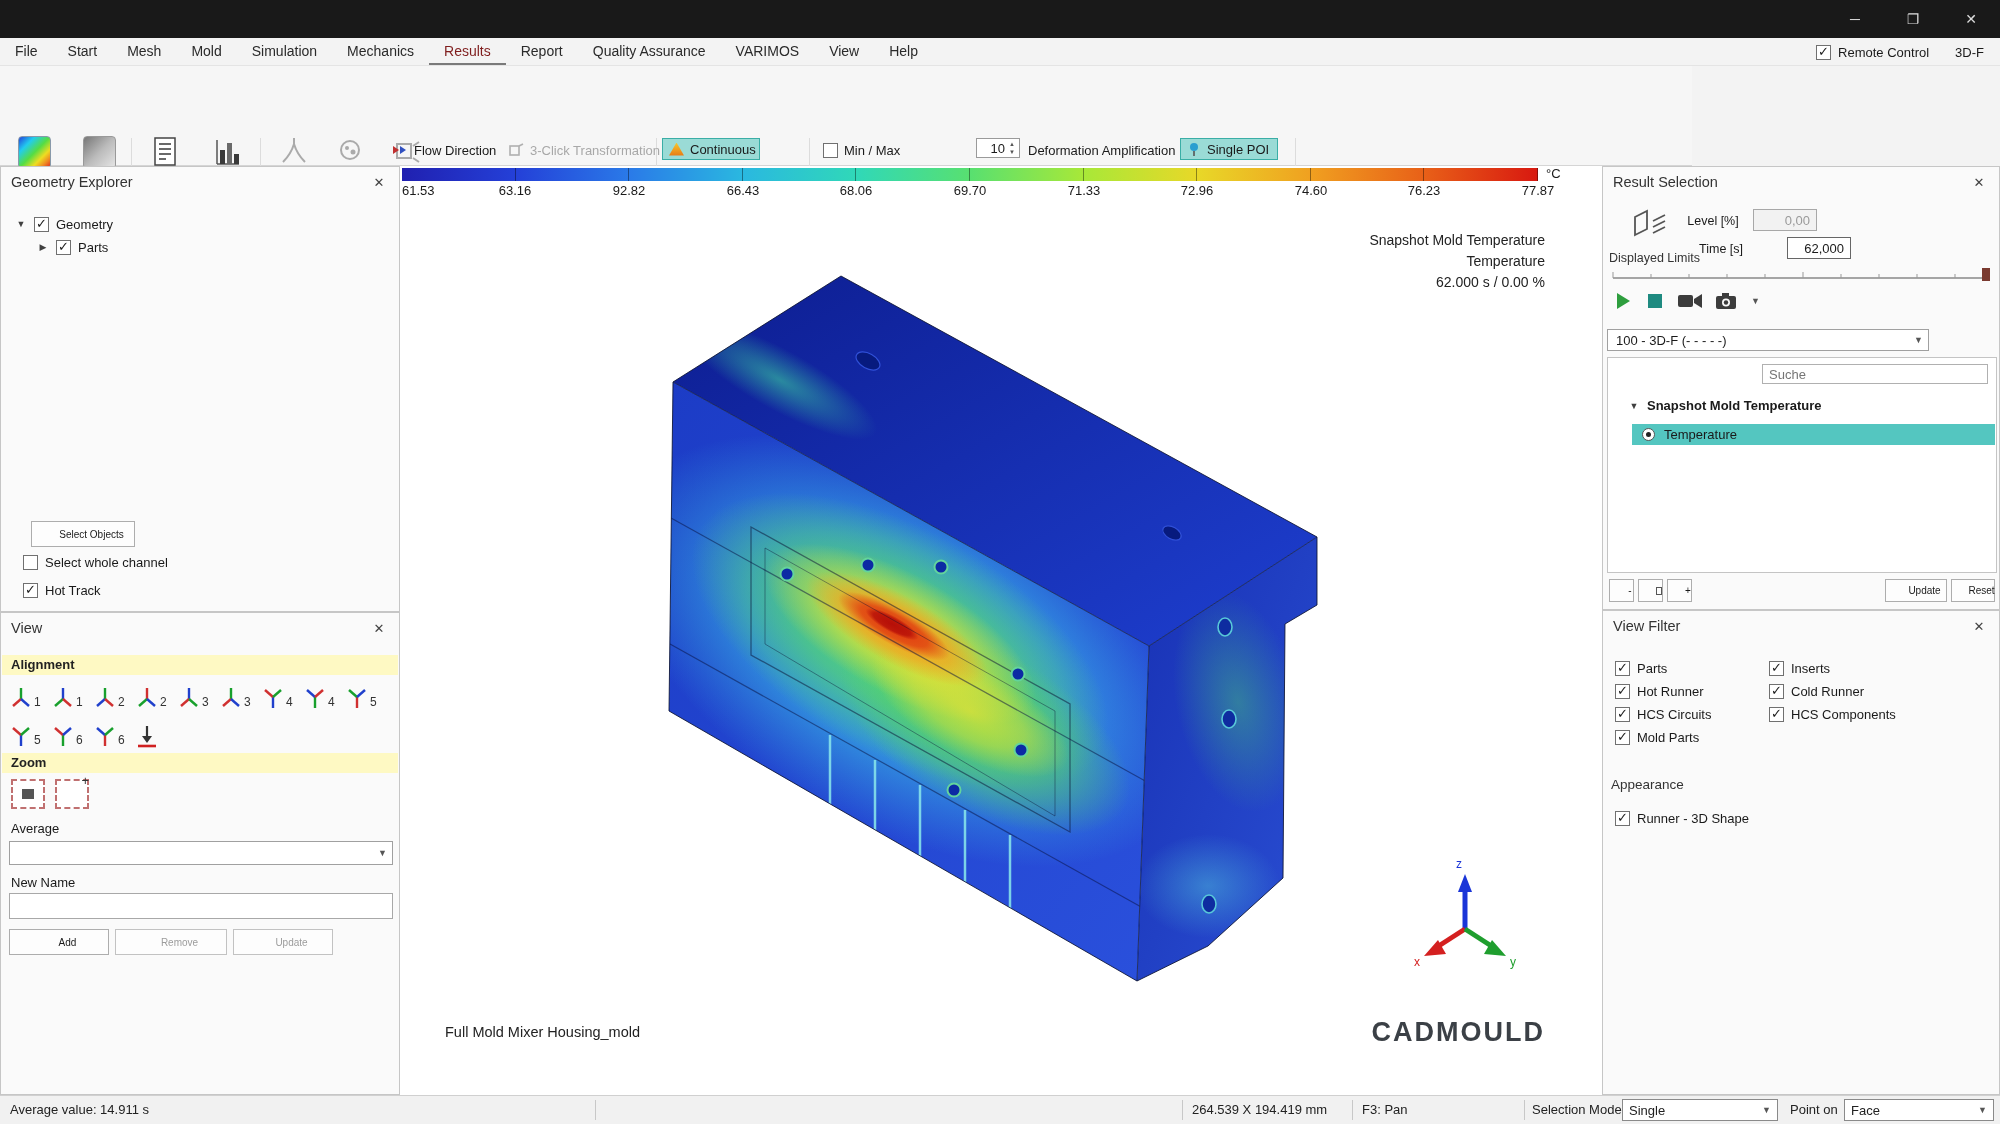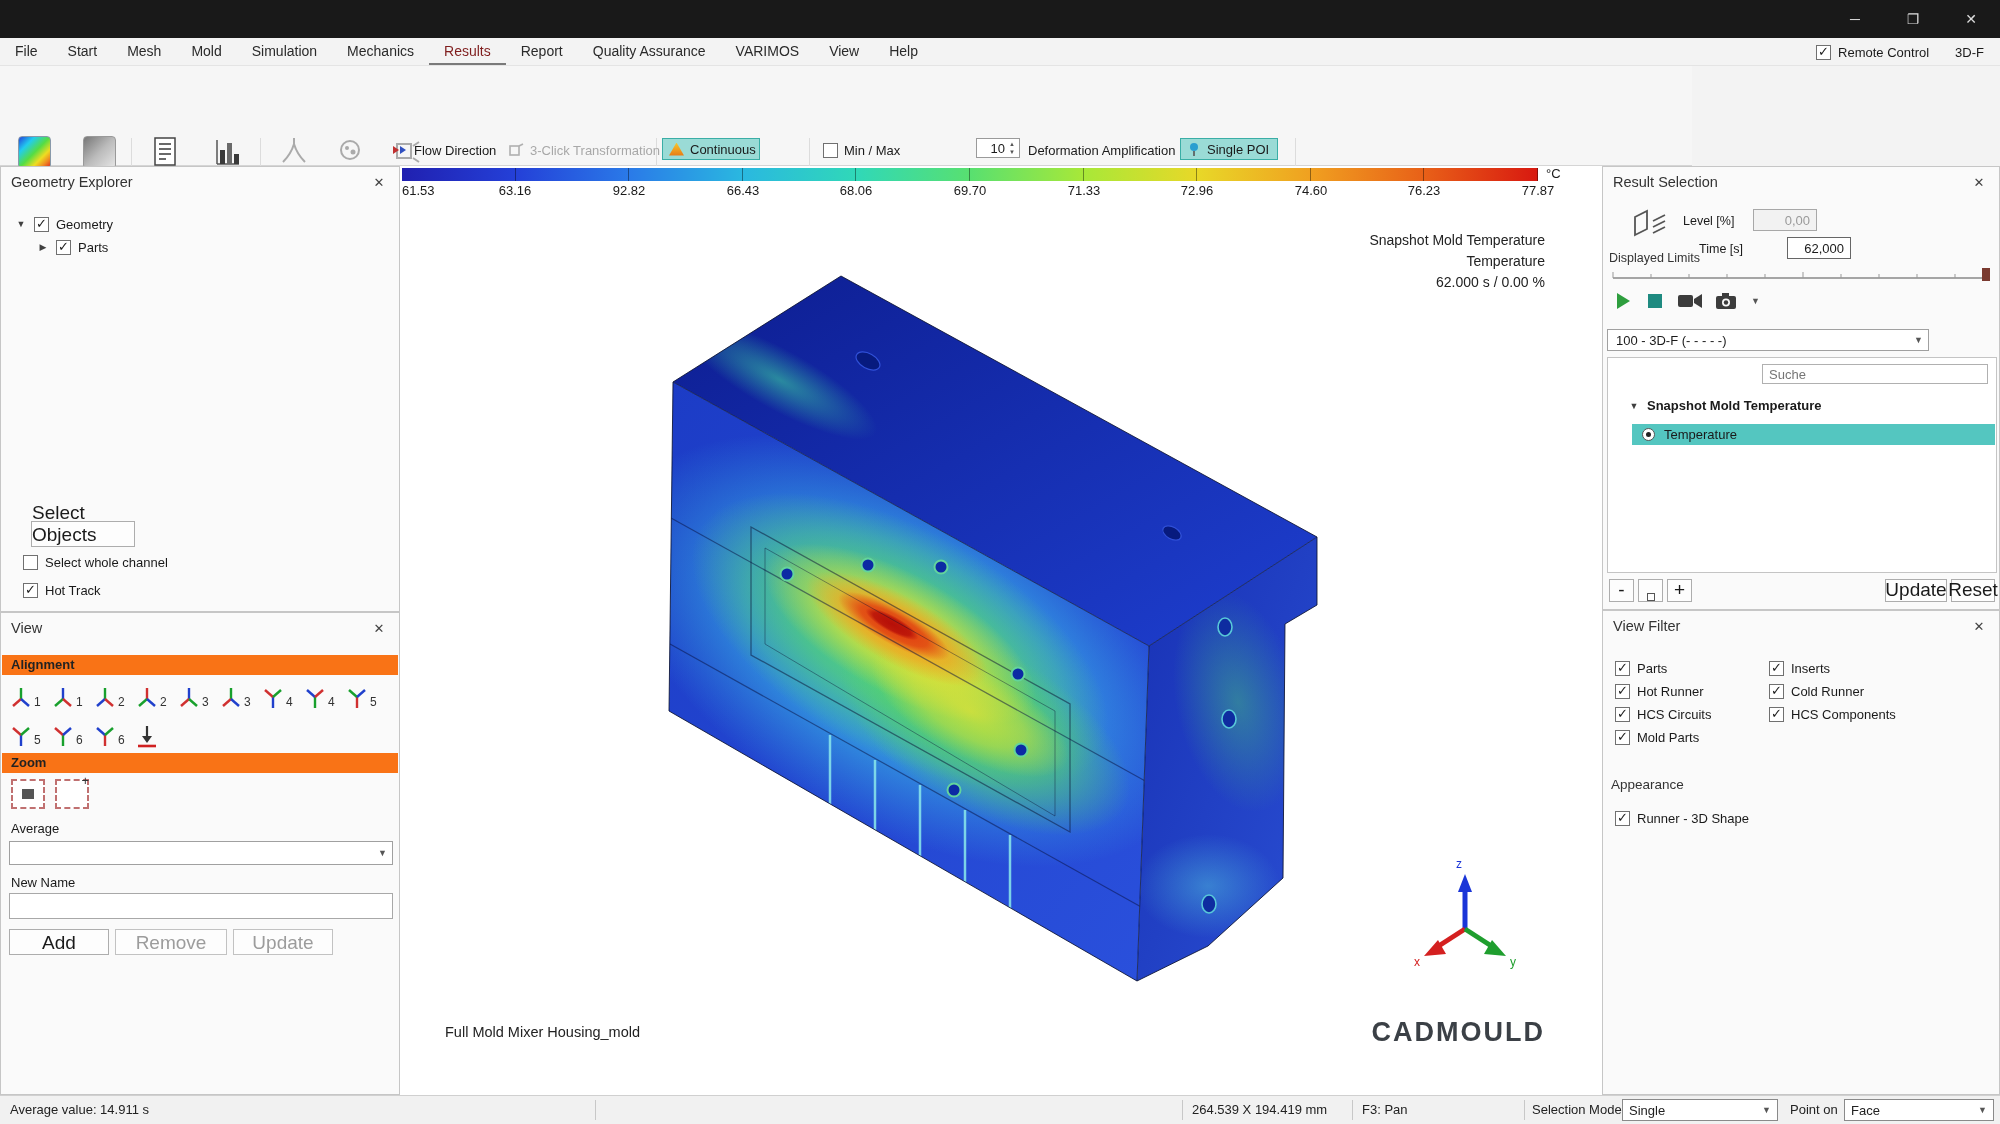--- a/index.html
+++ b/index.html
@@ -33,22 +33,22 @@
   .hl { background:#9adbd6; border:1px solid #3aaea6; }
   .spin { position:absolute; width:44px; height:20px; background:#fff; border:1px solid #9a9a9a; font-size:13px; display:flex; align-items:center; justify-content:flex-end; padding-right:14px; }
   .spin .arrows { position:absolute; right:1px; top:0; width:12px; height:18px; display:flex; flex-direction:column; align-items:center; justify-content:center; font-size:6px; color:#555; line-height:8px; }
   .ddc { font-size:9px; color:#555; }
   .tri { width:15px; height:13px; background:linear-gradient(180deg,#f6c62c,#e87a16); clip-path:polygon(50% 0,100% 100%,0 100%); flex:none; }
 
   
   .panel { position:absolute; background:#fafafa; border:1px solid #c6c6c6; }
   .phead { height:30px; display:flex; align-items:center; justify-content:space-between; padding:0 10px; font-size:14.5px; color:#333; }
   .pclose { width:20px; text-align:center; font-size:13px; color:#444; }
-  .strip { position:absolute; left:1px; right:1px; height:20px; background:#f97316; font-weight:bold; font-size:13px; padding-left:9px; line-height:20px; color:#222; }
-  .btn { position:absolute; background:#fdfdfd; border:1px solid #adadad; font-size:19px; display:flex; align-items:flex-end; justify-content:center; color:#1a1a1a; }
+  .strip { position:absolute; left:1px; right:1px; height:20px; background:#fef9c3; font-weight:bold; font-size:13px; padding-left:9px; line-height:20px; color:#222; }
+  .btn { position:absolute; background:#fdfdfd; border:1px solid #adadad; font-size:10px; display:flex; align-items:center; justify-content:center; color:#1a1a1a;padding-left:17px; }
   .btn.disabled { color:#9c9c9c; border-color:#c2c2c2; }
   .tw { width:12px; font-size:9px; color:#404040; text-align:center; flex:none; }
   .aic { position:absolute; width:40px; height:32px; display:flex; align-items:flex-end; gap:1px; }
   .aic span { font-size:12px; color:#333; padding-bottom:2px; }
   .zic { position:absolute; width:34px; height:30px; border:2px dashed #c07070; background:#fff; }
   .combo { background:#fff; border:1px solid #a0a0a0; display:flex; align-items:center; justify-content:space-between; padding:0 5px 0 8px; font-size:13px; }
   .field { background:#fff; border:1px solid #a8a8a8; font-size:13px; padding:0 6px; font-family:inherit; color:#1a1a1a; }
   .radio { width:13px; height:13px; border-radius:50%; background:#fff; border:1px solid #555; position:relative; flex:none; }
   .radio::after { content:""; position:absolute; left:3px; top:3px; width:5px; height:5px; border-radius:50%; background:#222; }
 
@@ -615,21 +615,21 @@
       <span>Result Selection</span>
       <span class="pclose">✕</span>
     </div>
 
     <svg width="46" height="34" viewBox="0 0 46 34" style="position:absolute;left:26px;top:40px">
       <path d="M6 28 L18 22 L18 4 L6 10 Z" fill="none" stroke="#555" stroke-width="1.8"></path>
       <path d="M24 20 L36 14 M24 26 L36 20 M24 14 L36 8" stroke="#555" stroke-width="1.8"></path>
     </svg>
     <div style="position:absolute;left:6px;top:84px;font-size:12.5px;color:#333">Displayed Limits</div>
 
-    <div style="position:absolute;left:80px;top:47px;width:60px;text-align:left;font-size:12.5px">Level [%]</div>
+    <div style="position:absolute;left:80px;top:47px;width:60px;text-align:center;font-size:12.5px">Level [%]</div>
     <input class="field" style="position: absolute; left: 150px; top: 42px; width: 64px; height: 22px; background: rgb(242, 242, 242); color: rgb(154, 154, 154); text-align: right;" disabled="" value="0,00">
     <div style="position:absolute;left:80px;top:75px;width:60px;text-align:right;font-size:12.5px">Time [s]</div>
     <input class="field" style="position: absolute; left: 150px; top: 70px; width: 64px; height: 22px; text-align: right; border-color: rgb(102, 102, 102); margin-left: 34px;" value="62,000">
 
     <svg width="382" height="18" viewBox="0 0 382 18" style="position:absolute;left:8px;top:98px">
       <line x1="2" y1="13" x2="378" y2="13" stroke="#888" stroke-width="1.5"></line>
       <g stroke="#999" stroke-width="1">
         <line x1="2" y1="7" x2="2" y2="13"></line>
           <line x1="40" y1="9" x2="40" y2="13"></line>
           <line x1="78" y1="9" x2="78" y2="13"></line>

